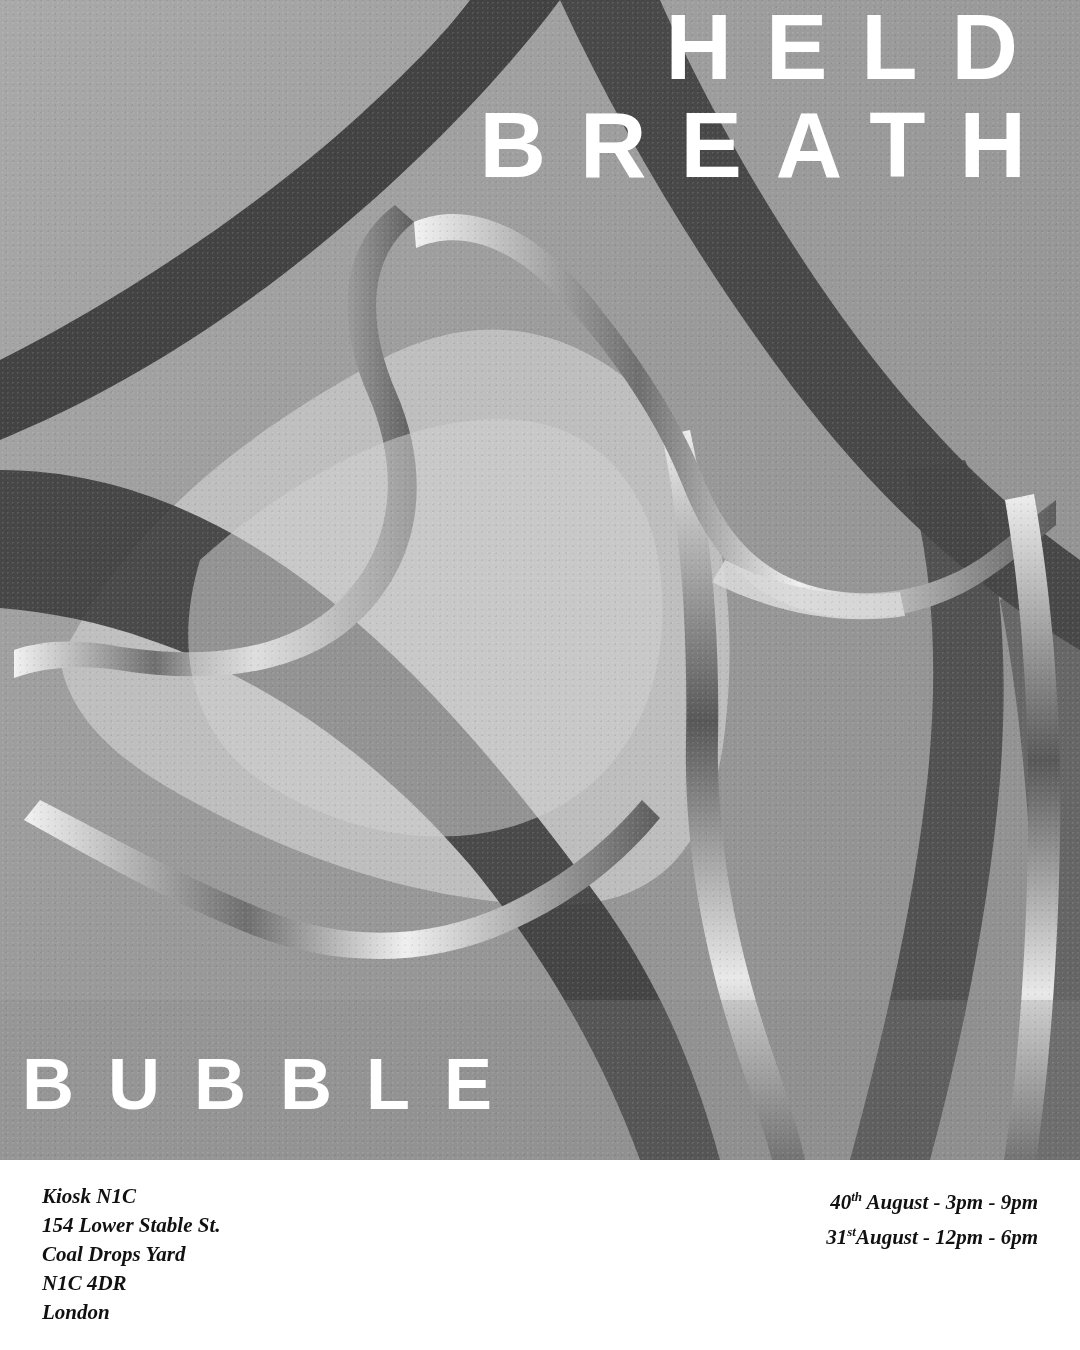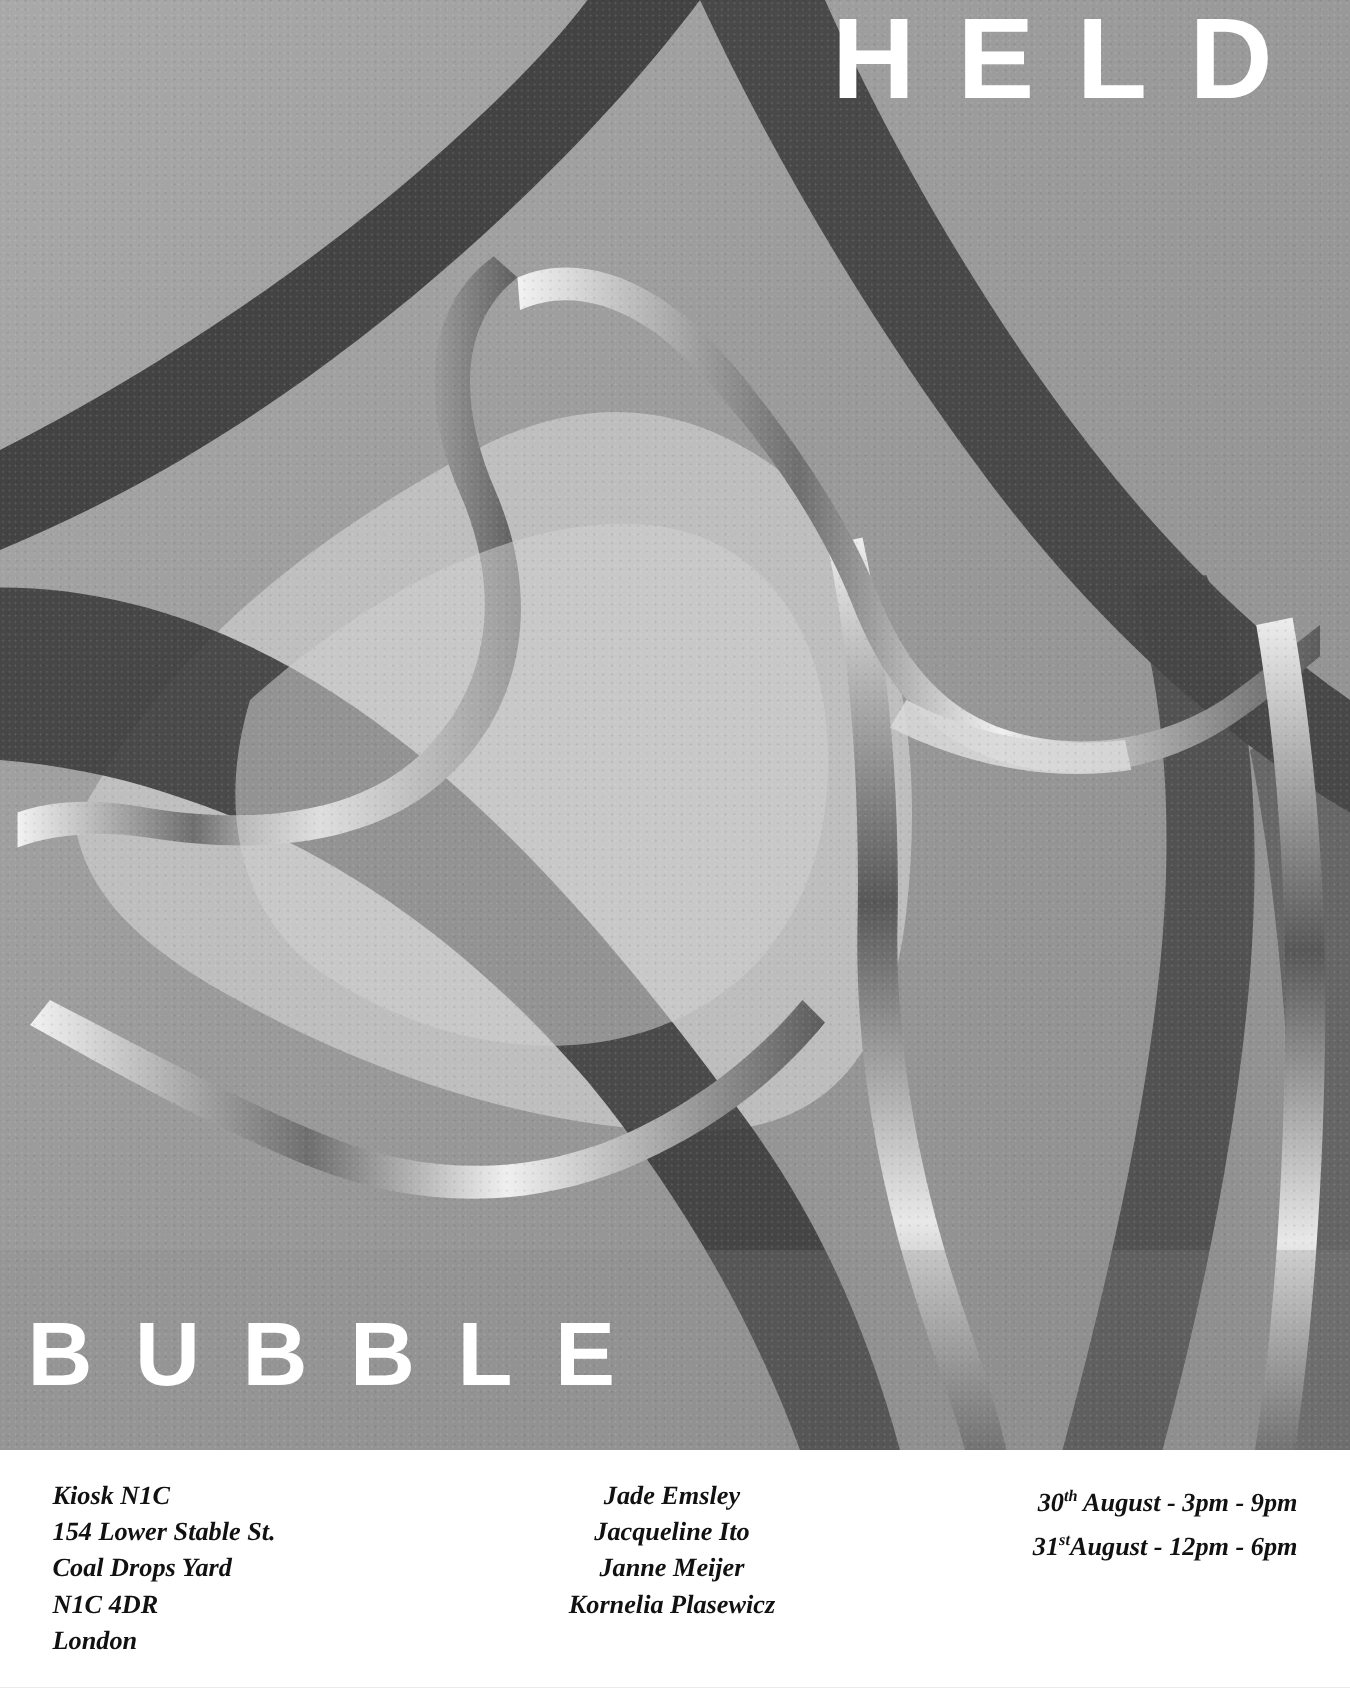--- a/index.html
+++ b/index.html
@@ -201,44 +201,39 @@
 
       <path d="M200,560 C300,470 420,410 520,420 C600,428 650,490 660,570
                C672,670 640,760 560,806 C470,858 350,840 260,780
                C200,740 170,660 200,560 Z" fill="#cfcfcf" opacity="0.55"></path>
 
       <rect x="0" y="1000" width="1080" height="160" fill="#8d8d8d" opacity="0.25"></rect>
     </svg>
     <div class="grain"></div>
 
     <div class="title-line t-held">HELD</div>
+    <div class="title-line t-breath">BREATH</div>
     <div class="title-line t-bubble">BUBBLE</div>
   </div>
 
   <div class="footer">
     <div class="footer-cols">
 
       <div class="col col-venue">
         <span class="row">Kiosk N1C</span>
         <span class="row">154 Lower Stable St.</span>
         <span class="row">Coal Drops Yard</span>
         <span class="row">N1C 4DR</span>
         <span class="row">London</span>
       </div>
 
-      <div class="col col-artists">
-        <span class="row">Jade Emsley</span>
-        <span class="row">Jacqueline Ito</span>
-        <span class="row">Janne Meijer</span>
-        <span class="row">Kornelia Plasewicz</span>
-      </div>
 
       <div class="col col-dates">
         <span class="row">
-          <span>30</span><sup>th</sup><span> August - 3pm - 9pm</span>
+          <span>40</span><sup>th</sup><span> August - 3pm - 9pm</span>
         </span>
         <span class="row">
           <span>31</span><sup>st</sup><span>August - 12pm - 6pm</span>
         </span>
       </div>
 
     </div>
   </div>
 
 </div>

